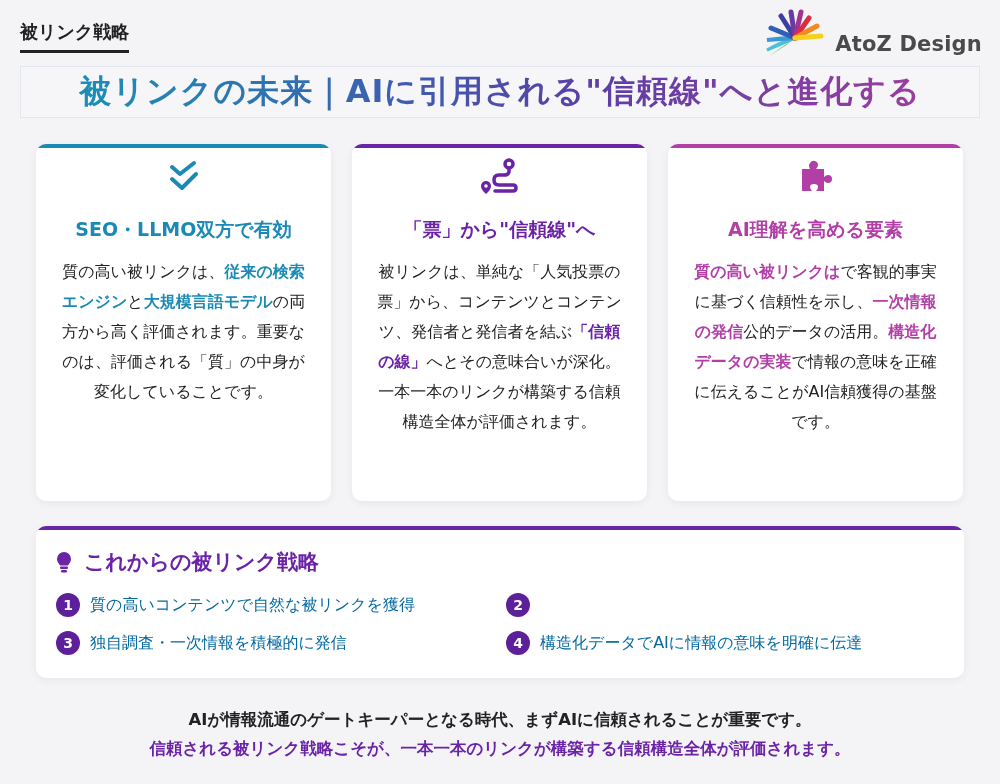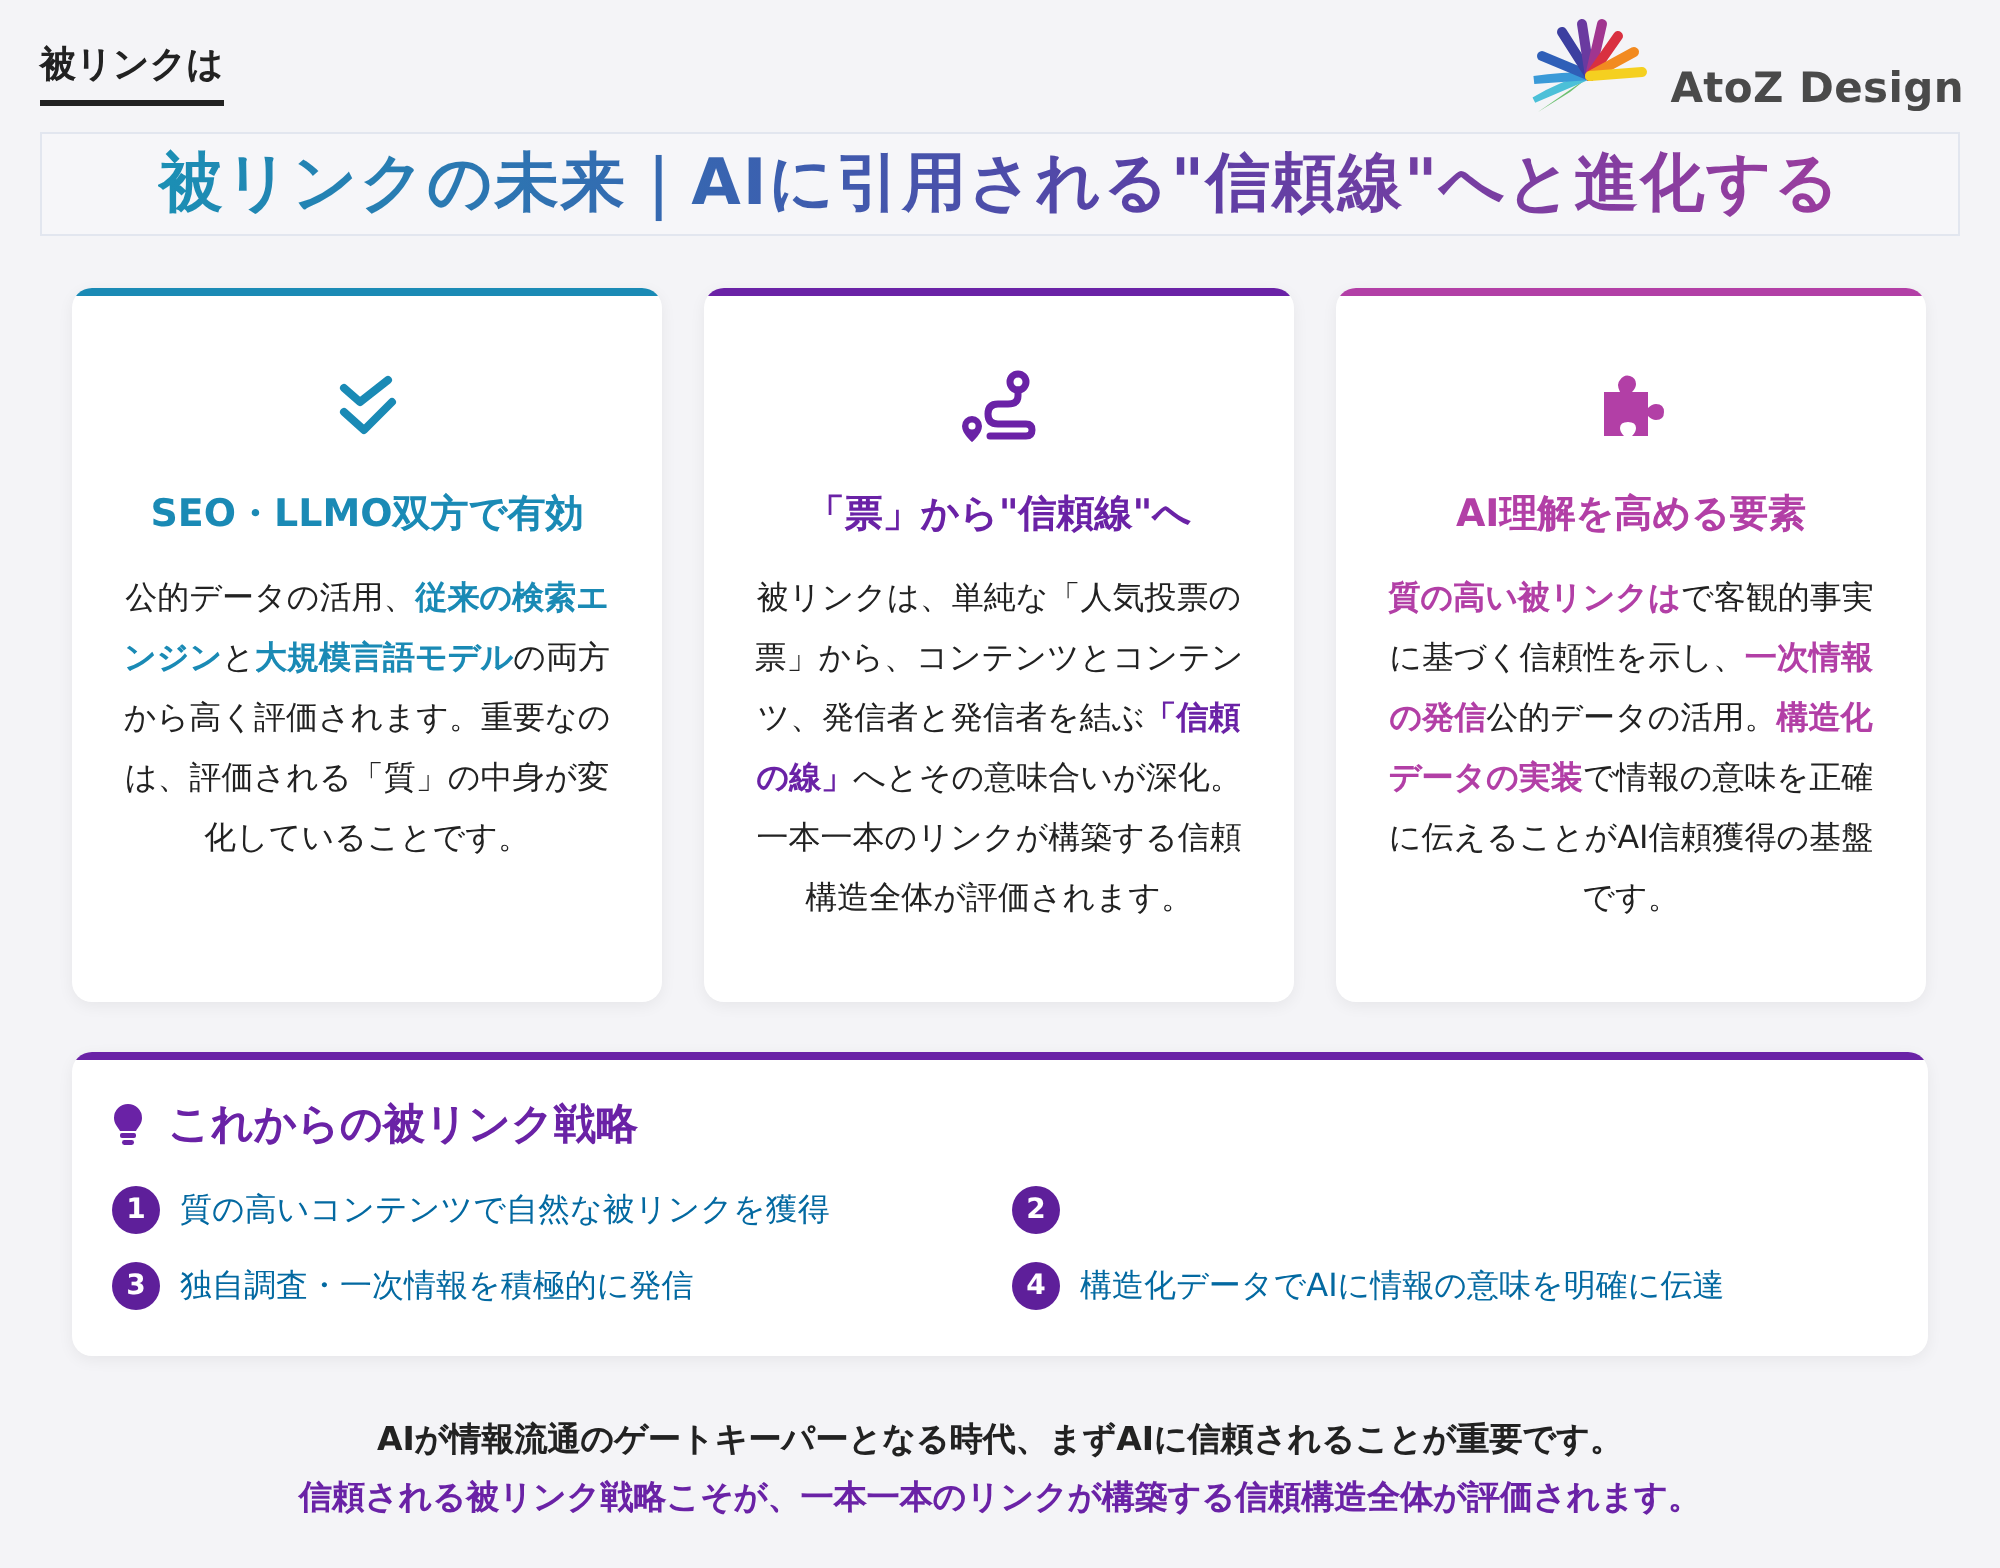--- a/index.html
+++ b/index.html
@@ -40,21 +40,21 @@
   .cards {
     position: absolute; left: 36px; top: 144px; width: 928px;
     display: flex; gap: 21px;
   }
   .card {
     width: 295px; height: 357px;
     background: #fff; border-radius: 10px;
     box-shadow: 0 2px 8px rgba(0,0,0,0.06);
     position: relative; overflow: hidden;
     display: flex; flex-direction: column; align-items: center;
-    padding-top: 40px;
+    padding-top: 13px;
   }
   .card::before {
     content: ""; position: absolute; left: 0; top: 0; right: 0; height: 4px;
     background: var(--accent);
   }
   .card-icon { width: 40px; height: 40px; display: flex; align-items: center; justify-content: center; }
   .card-title {
     margin-top: 20px; font-size: 19px; font-weight: bold; color: var(--accent);
     text-align: center; white-space: nowrap;
   }
@@ -90,21 +90,21 @@
   .item-text { font-size: 16px; color: #0369a1; white-space: nowrap; }
   .footer {
     position: absolute; left: 0; top: 706px; width: 1000px; text-align: center;
   }
   .footer-line1 { font-size: 16.5px; font-weight: bold; color: #222; line-height: 28px; }
   .footer-line2 { font-size: 16.5px; font-weight: bold; color: #6a22a6; line-height: 30px; }
 </style>
 </head>
 <body>
 
-<div class="category">被リンクは</div>
+<div class="category">被リンク戦略</div>
 
 <div class="logo">
   <svg width="62" height="48" viewBox="0 0 62 48">
     <g transform="translate(30,30)">
       <path d="M0,0 L-26,18 L-10,8 Z" fill="#6cc070"></path>
       <path d="M0,0 L-28,12 Q-14,4 0,0" fill="#4cc0d8" stroke="#4cc0d8" stroke-width="3"></path>
       <path d="M0,0 L-28,2 Q-14,0 0,0" fill="#3a9ad8" stroke="#3a9ad8" stroke-width="4"></path>
       <path d="M0,0 L-24,-10" stroke="#2f5fb8" stroke-width="5" stroke-linecap="round"></path>
       <path d="M0,0 L-14,-22" stroke="#3c3fa0" stroke-width="5" stroke-linecap="round"></path>
       <path d="M0,0 L-4,-26" stroke="#6a3aa0" stroke-width="5" stroke-linecap="round"></path>
@@ -123,21 +123,21 @@
 
 <div class="cards">
   <div class="card" style="--accent:#1a8ab5;">
     <div class="card-icon">
       <svg width="36" height="36" viewBox="0 0 36 36" fill="none" stroke="#1a8ab5" stroke-width="4" stroke-linecap="round" stroke-linejoin="round">
         <polyline points="6,8 14,15 28,4"></polyline>
         <polyline points="6,20 16,29 30,15"></polyline>
       </svg>
     </div>
     <div class="card-title">SEO・LLMO双方で有効</div>
-    <div class="card-body"><span>公的データの活用、</span><span class="hl">従来の検索エンジン</span><span>と</span><span class="hl">大規模言語モデル</span><span>の両方から高く評価されます。重要なのは、評価される「質」の中身が変化していることです。</span></div>
+    <div class="card-body"><span>質の高い被リンクは、</span><span class="hl">従来の検索エンジン</span><span>と</span><span class="hl">大規模言語モデル</span><span>の両方から高く評価されます。重要なのは、評価される「質」の中身が変化していることです。</span></div>
   </div>
 
   <div class="card" style="--accent:#6a22a6;">
     <div class="card-icon">
       <svg width="40" height="40" viewBox="0 0 40 40" fill="none">
         <circle cx="29" cy="7" r="4" stroke="#6a22a6" stroke-width="3.5"></circle>
         <path d="M29 11 L29 14 Q29 18 24 18 L19 18 Q14 18 14 23 Q14 28 19 28 L33 28 Q36 28 36 31 Q36 34 33 34 L15 34" stroke="#6a22a6" stroke-width="3.5" stroke-linecap="round"></path>
         <path d="M6 24 a5 5 0 0 1 5 5 c0 4 -5 8 -5 8 s-5 -4 -5 -8 a5 5 0 0 1 5 -5z" fill="#6a22a6"></path>
         <circle cx="6" cy="29" r="1.8" fill="#fff"></circle>
       </svg>

